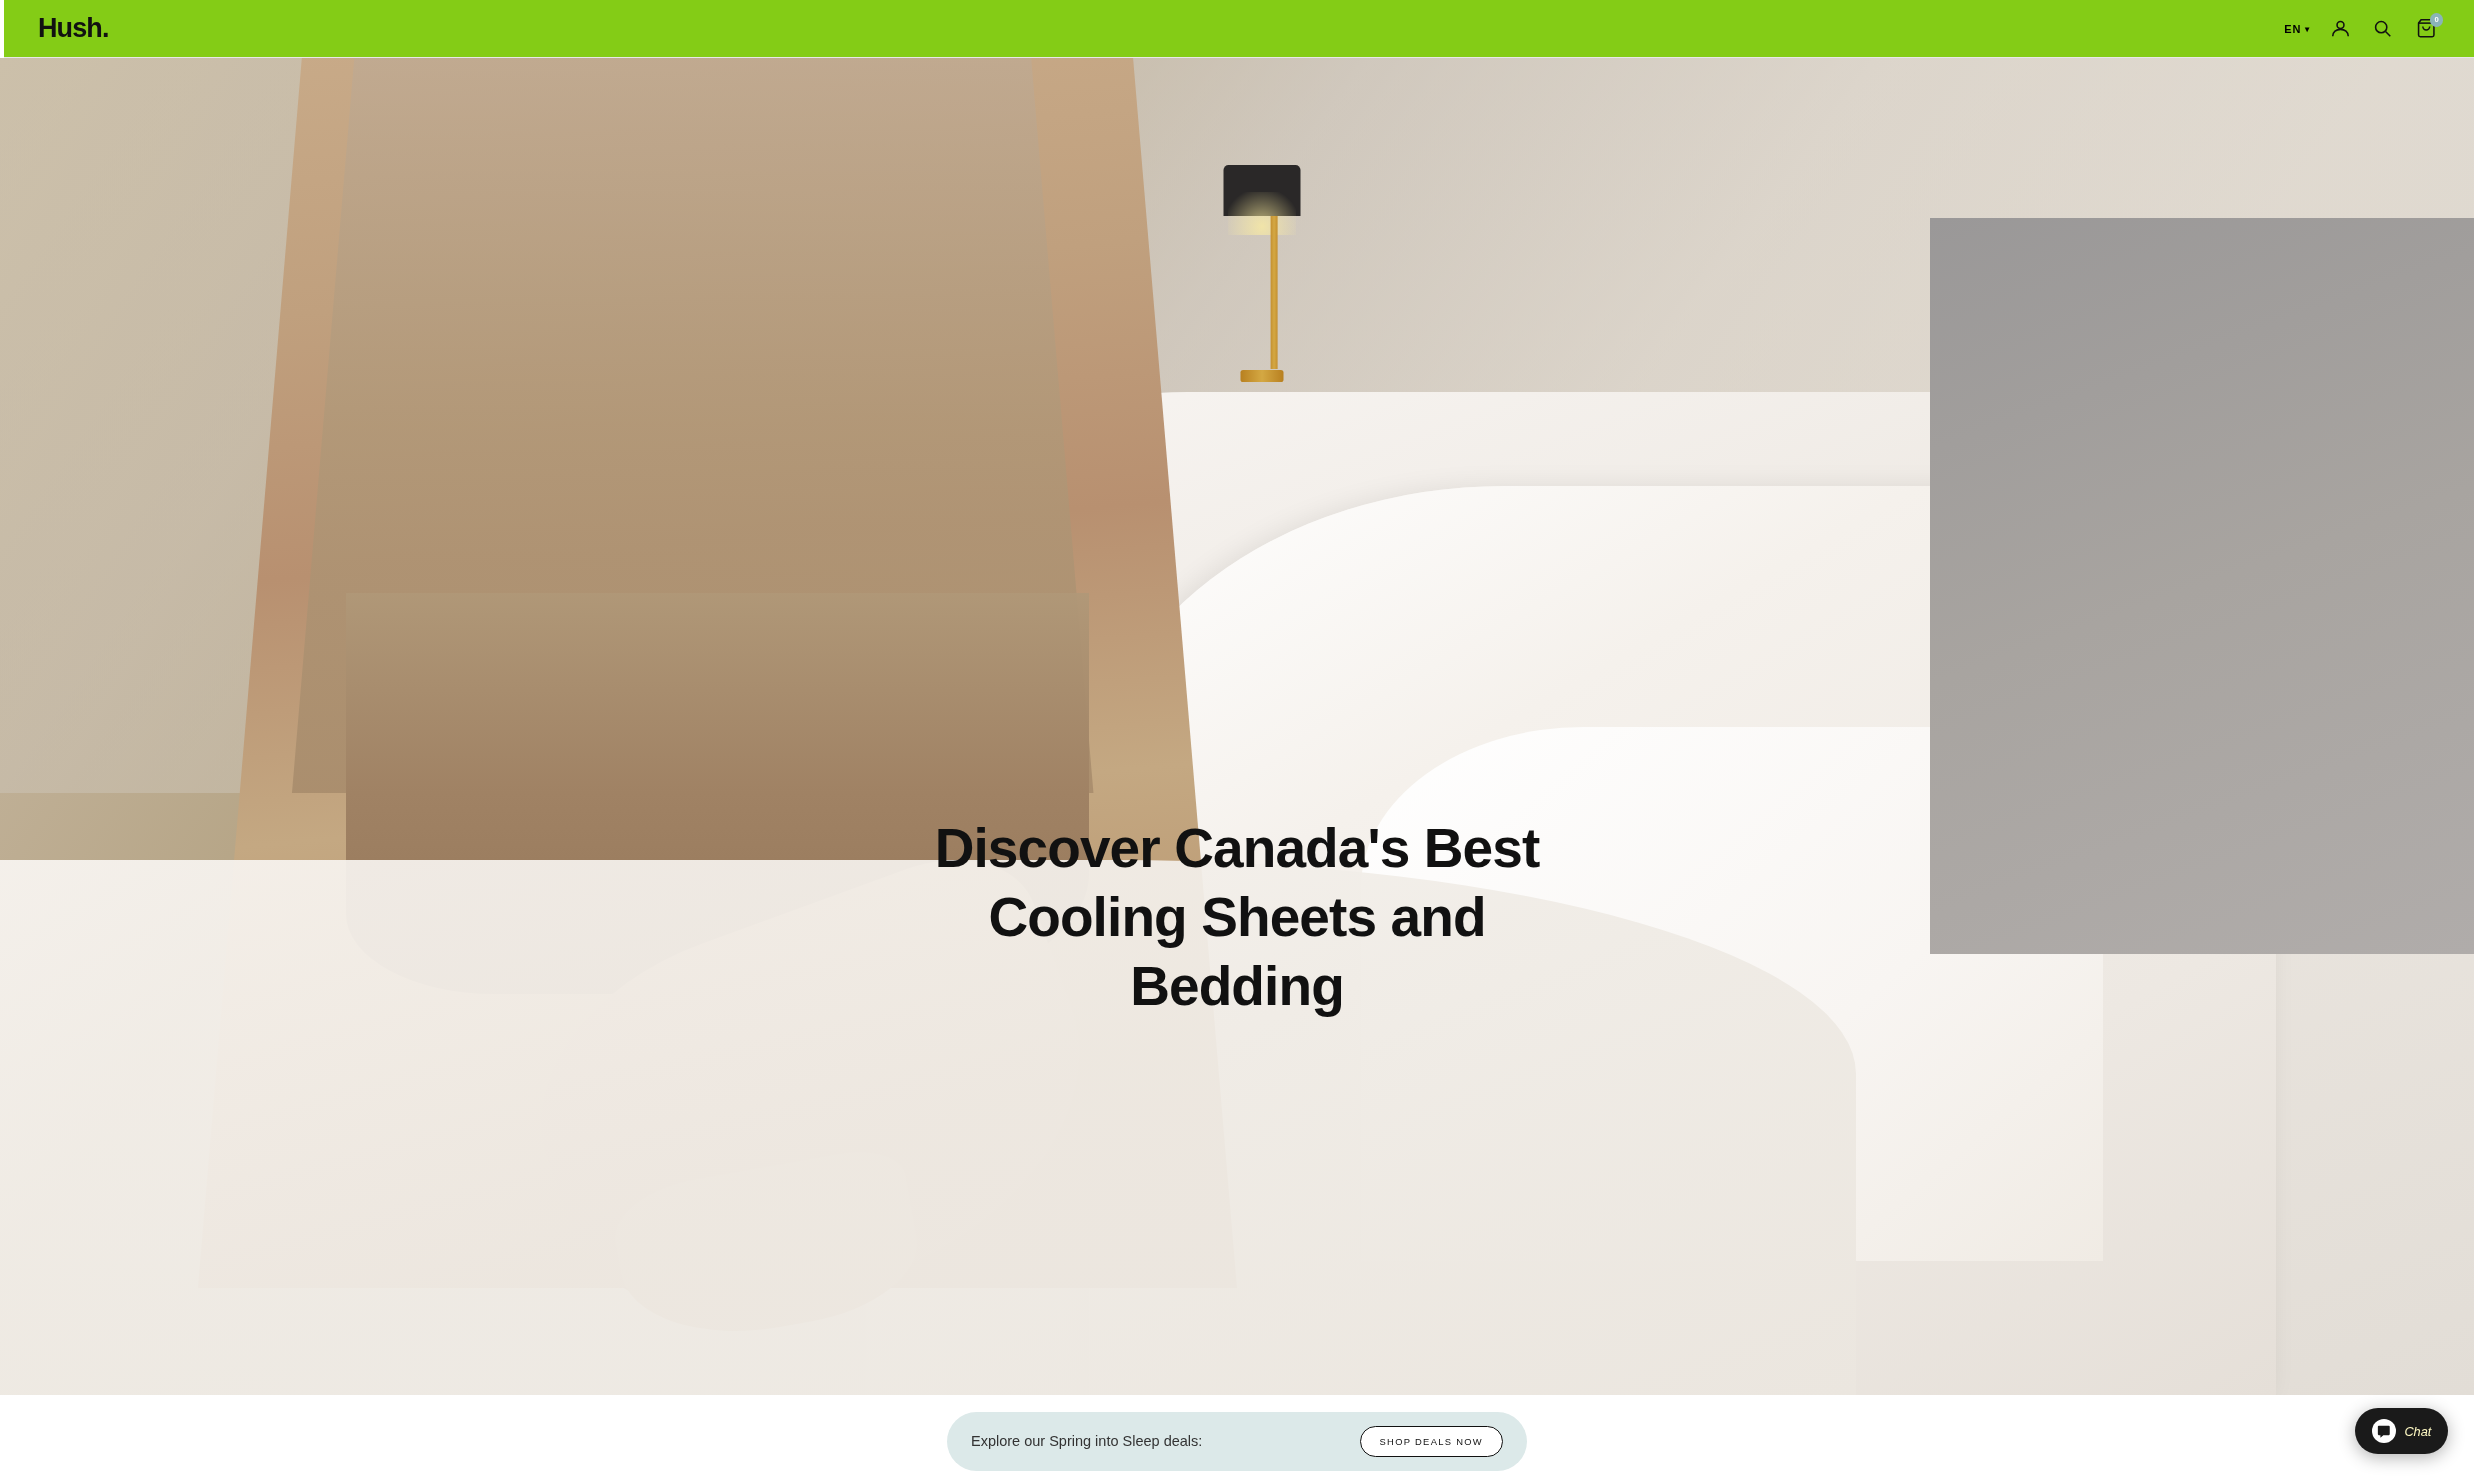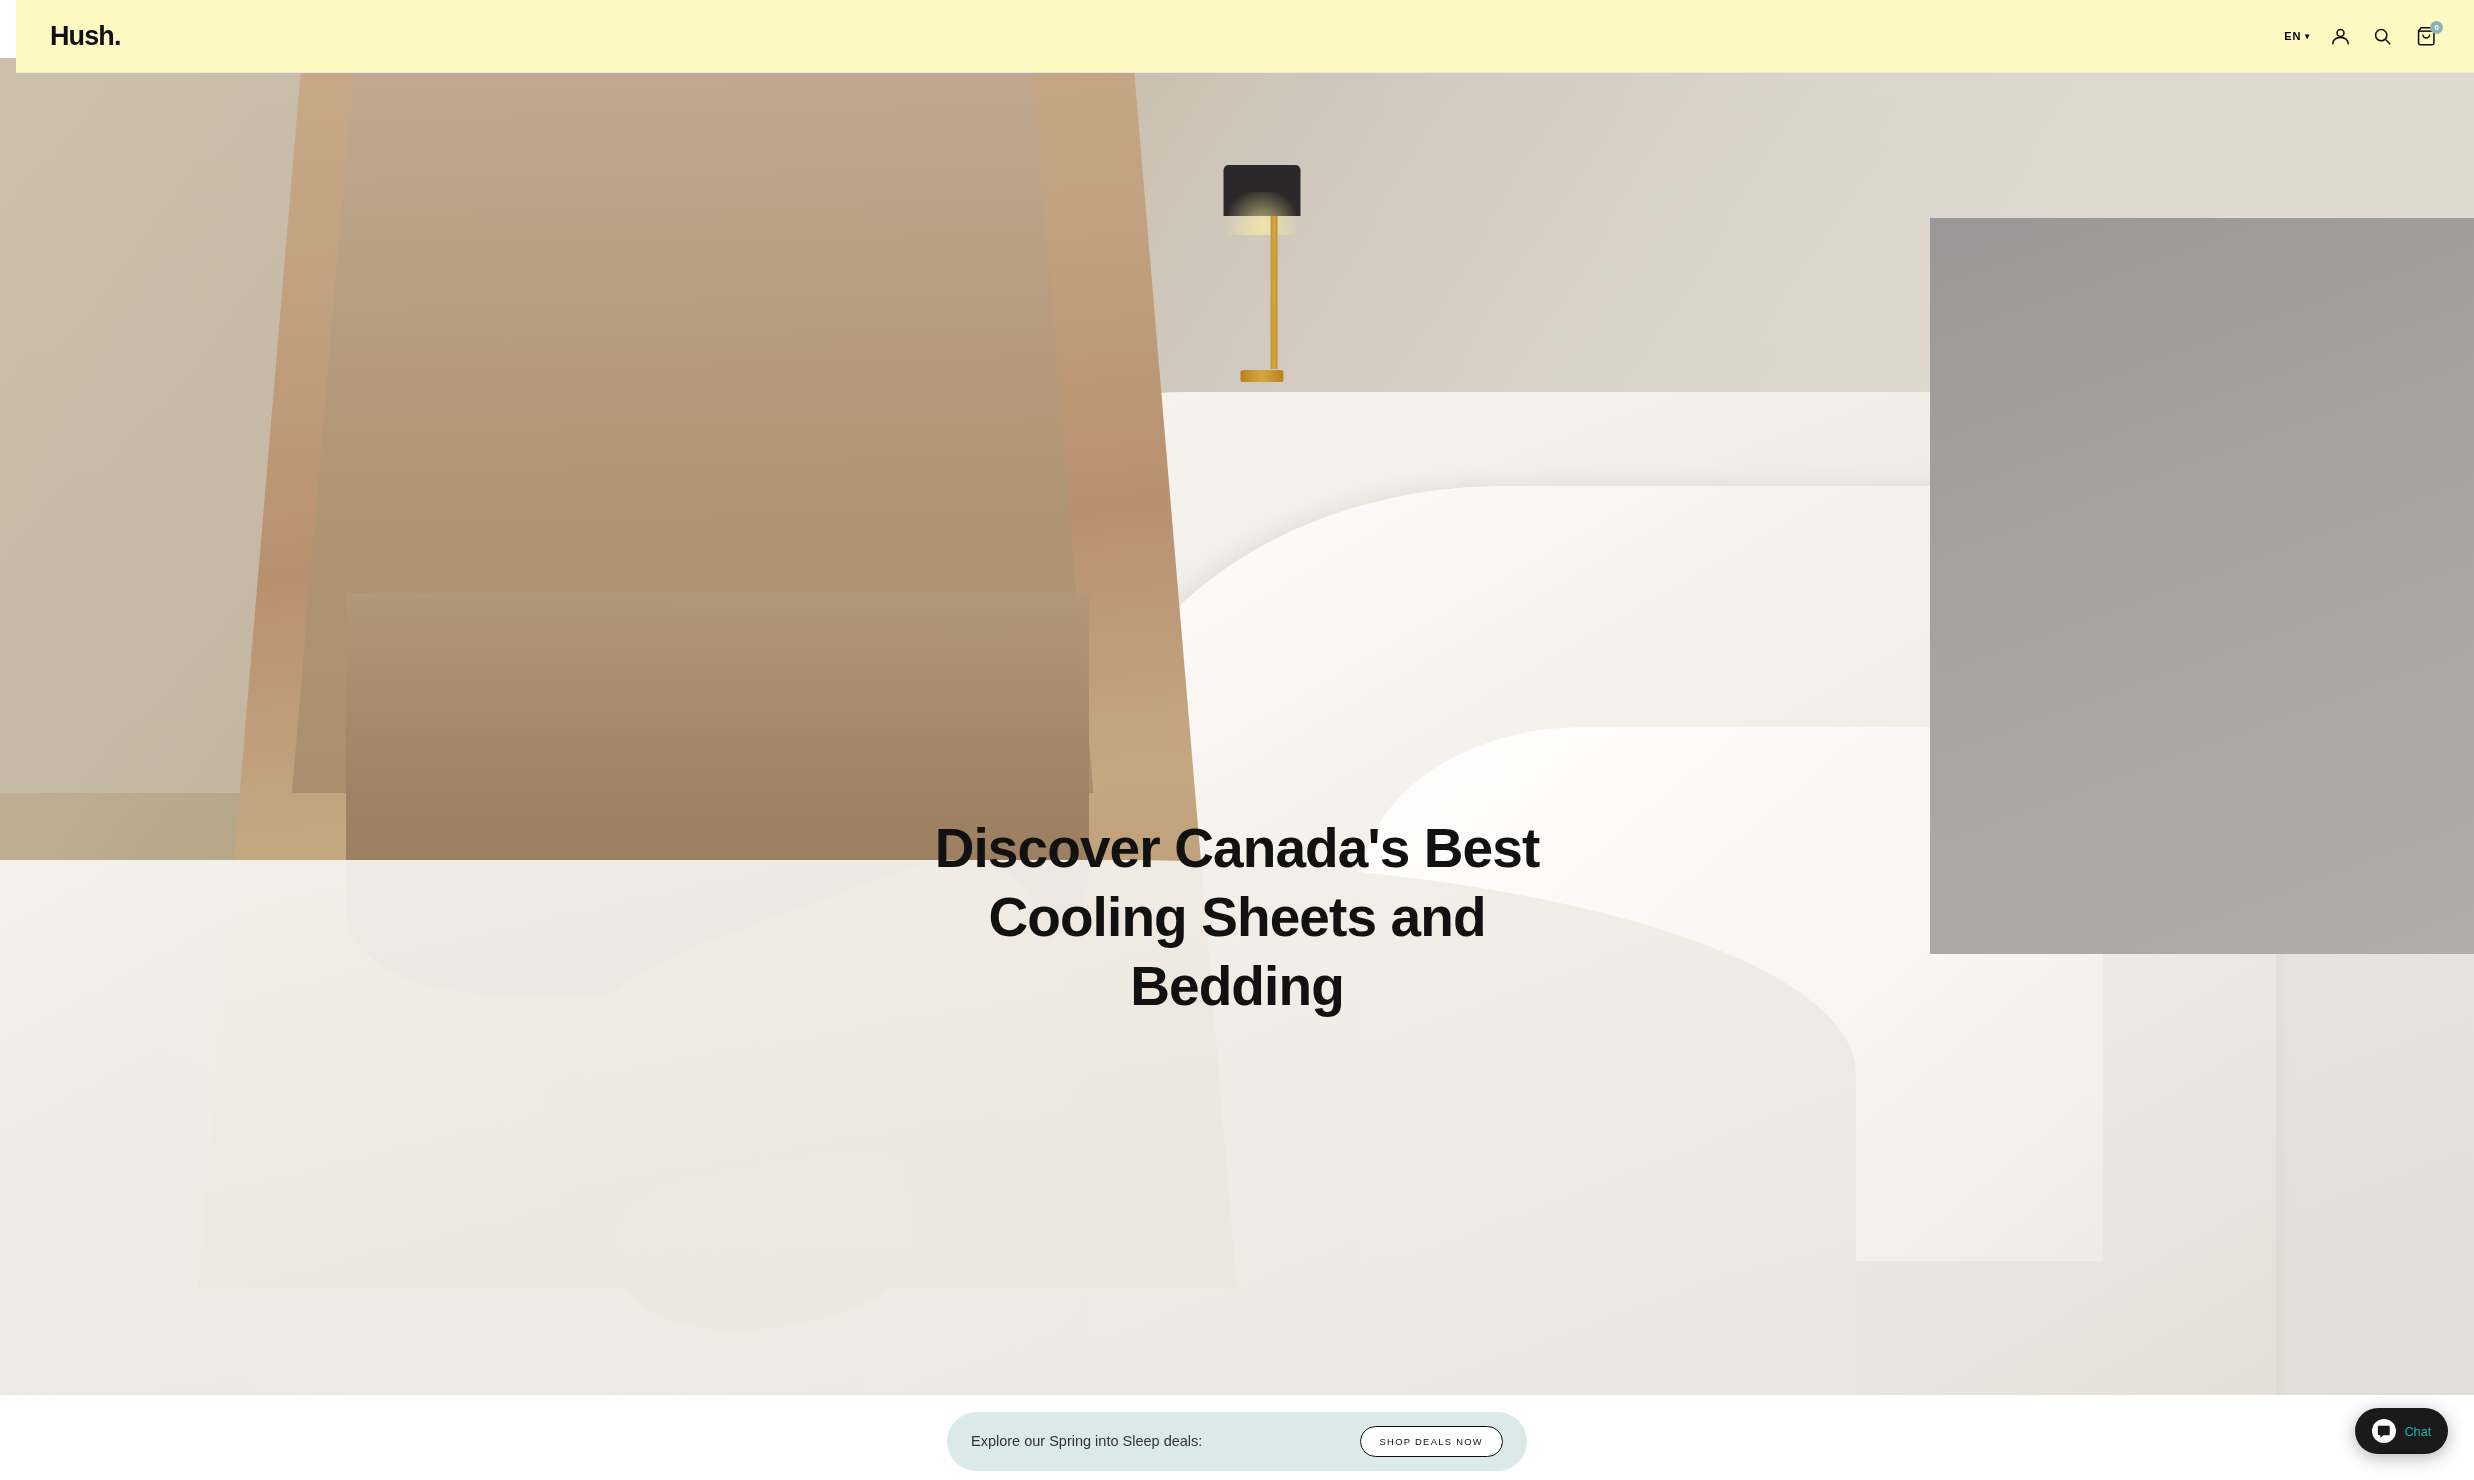--- a/index.html
+++ b/index.html
@@ -11,26 +11,26 @@
     body {
       font-family: -apple-system, BlinkMacSystemFont, 'Segoe UI', Helvetica, Arial, sans-serif;
       background: #fff;
       overflow-x: hidden;
     }
 
     
     header {
       position: fixed;
       top: 0;
-      left: 16px;
+      left: 4px;
       right: 0;
       z-index: 100;
-      background: #fef9c3;
+      background: #84cc16;
       border-bottom: 0.9px solid #e8e8e8;
-      height: 73px;
+      height: 58px;
       display: flex;
       align-items: center;
       padding: 0 34px;
     }
 
     nav {
       display: flex;
       align-items: center;
       gap: 34px;
       flex: 1;
@@ -137,21 +137,21 @@
   </div>
 </section>
 
 <section style="display:flex;justify-content:center;padding:17px 34px 25.6px;background:#fff;">
   <div style="background:#dce9e9;border-radius:43px;padding:13.6px 24px;display:flex;align-items:center;gap:24px;max-width:580px;width:100%;">
     <span style="font-size:14.5px;color:#333;flex:1;">Explore our Spring into Sleep deals:</span>
     <button style="background:#fff;border:1.7px solid #111;border-radius:25.6px;padding:9.4px 19px;font-size:9.4px;font-weight:400;letter-spacing:1.3px;text-transform:uppercase;cursor:pointer;white-space:nowrap;color:#111;">SHOP DEALS NOW</button>
   </div>
 </section>
 
-<div style="position:fixed;bottom:25.6px;right:25.6px;background:#1a1a1a;color:#14b8a6;border-radius:34px;padding:11px 17px;display:flex;align-items:center;gap:8.5px;cursor:pointer;font-size:12.8px;font-weight:500;box-shadow:0 3.4px 17px rgba(0,0,0,0.3);z-index:200;">
+<div style="position:fixed;bottom:25.6px;right:25.6px;background:#1a1a1a;color:#fef9c3;border-radius:34px;padding:11px 17px;display:flex;align-items:center;gap:8.5px;cursor:pointer;font-size:12.8px;font-weight:500;box-shadow:0 3.4px 17px rgba(0,0,0,0.3);z-index:200;font-style:italic;">
   <div style="width:24px;height:24px;background:#fff;border-radius:50%;display:flex;align-items:center;justify-content:center;">
     <span>
       <svg width="13.6" height="13.6" viewBox="0 0 16 16" fill="none">
         <path d="M14 1H2C1.45 1 1 1.45 1 2v9c0 .55.45 1 1 1h2v3l3.5-3H14c.55 0 1-.45 1-1V2c0-.55-.45-1-1-1z" fill="#1a1a1a"></path>
       </svg>
     </span>
   </div>
   <span>Chat</span>
 </div>
 

